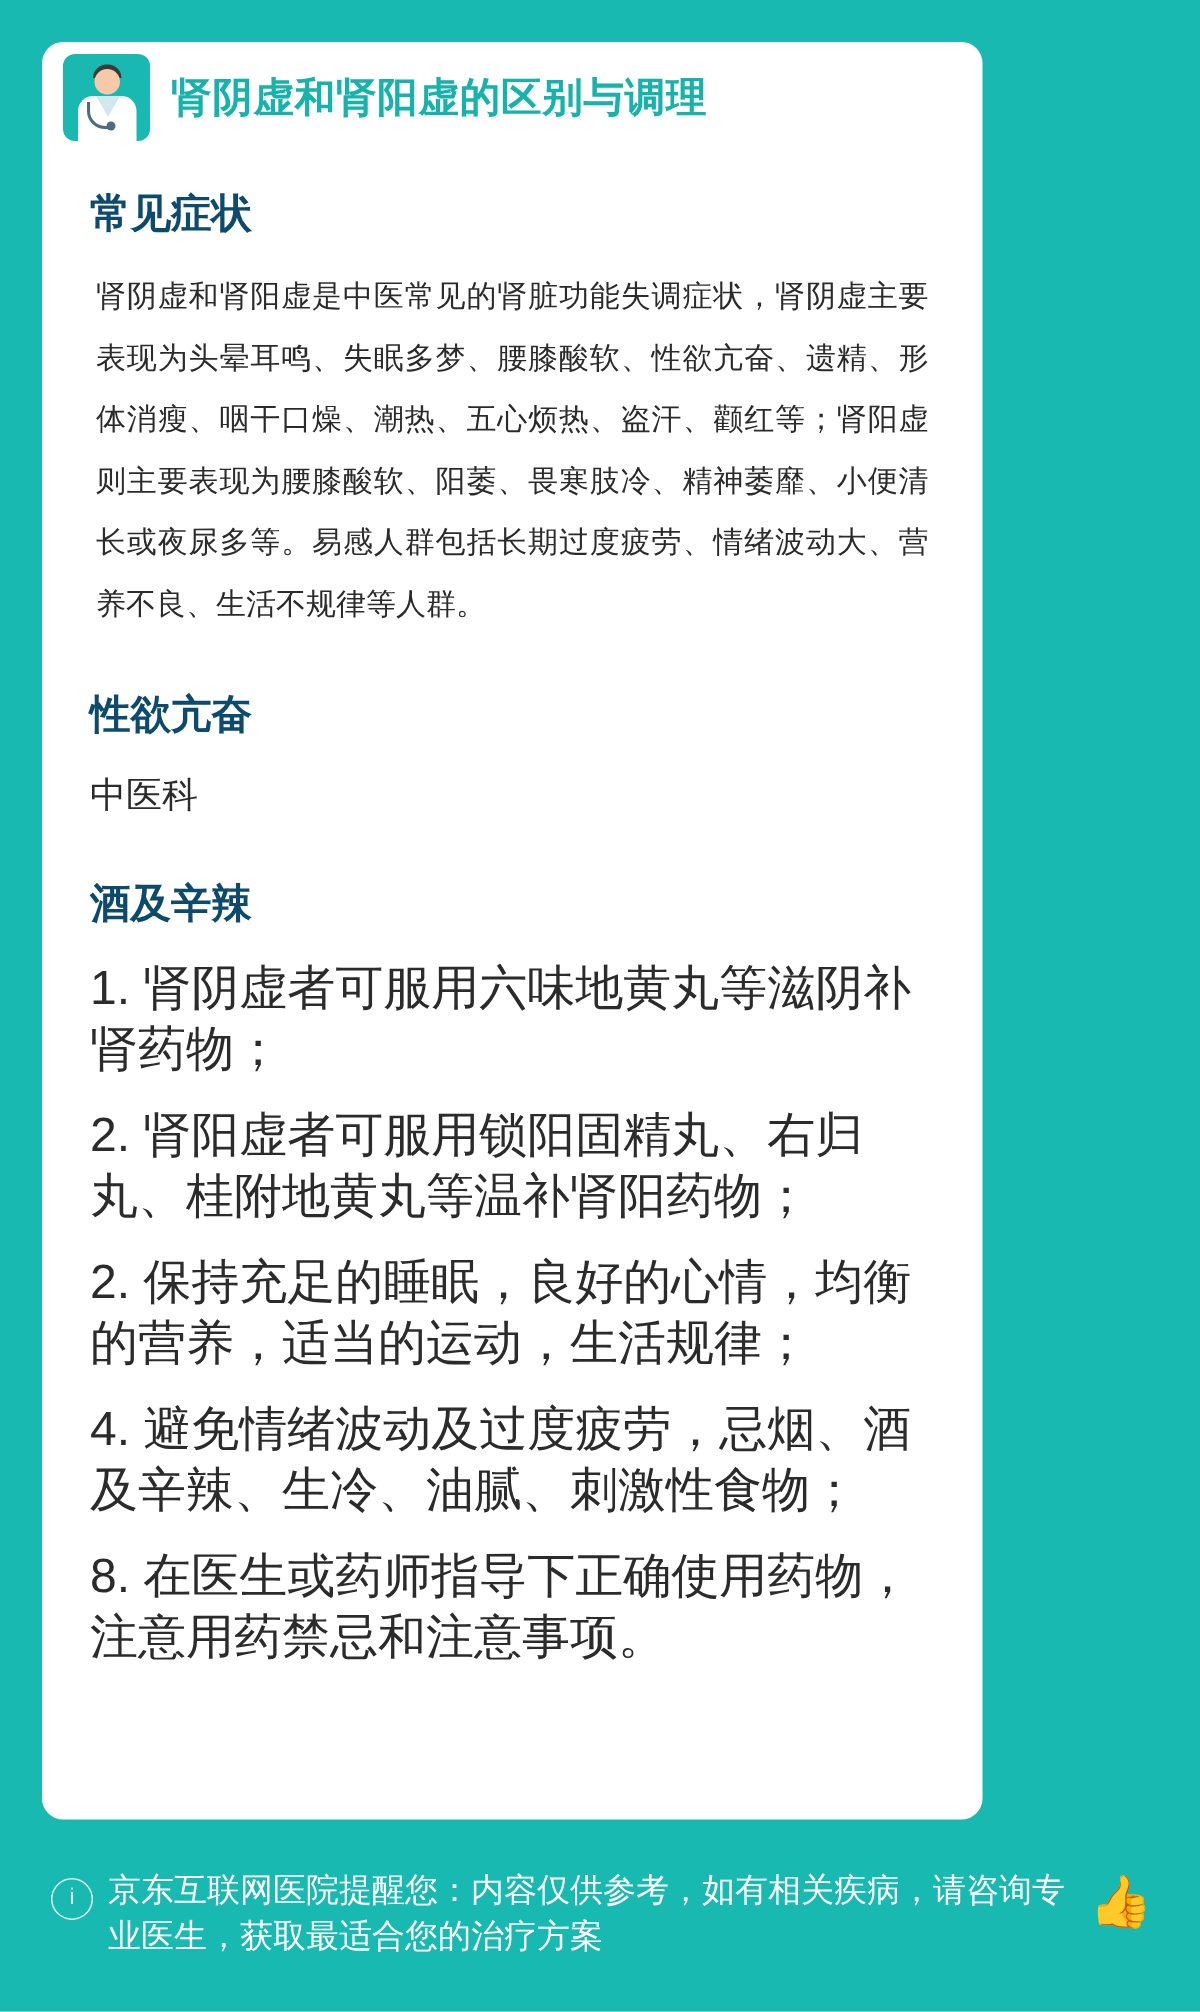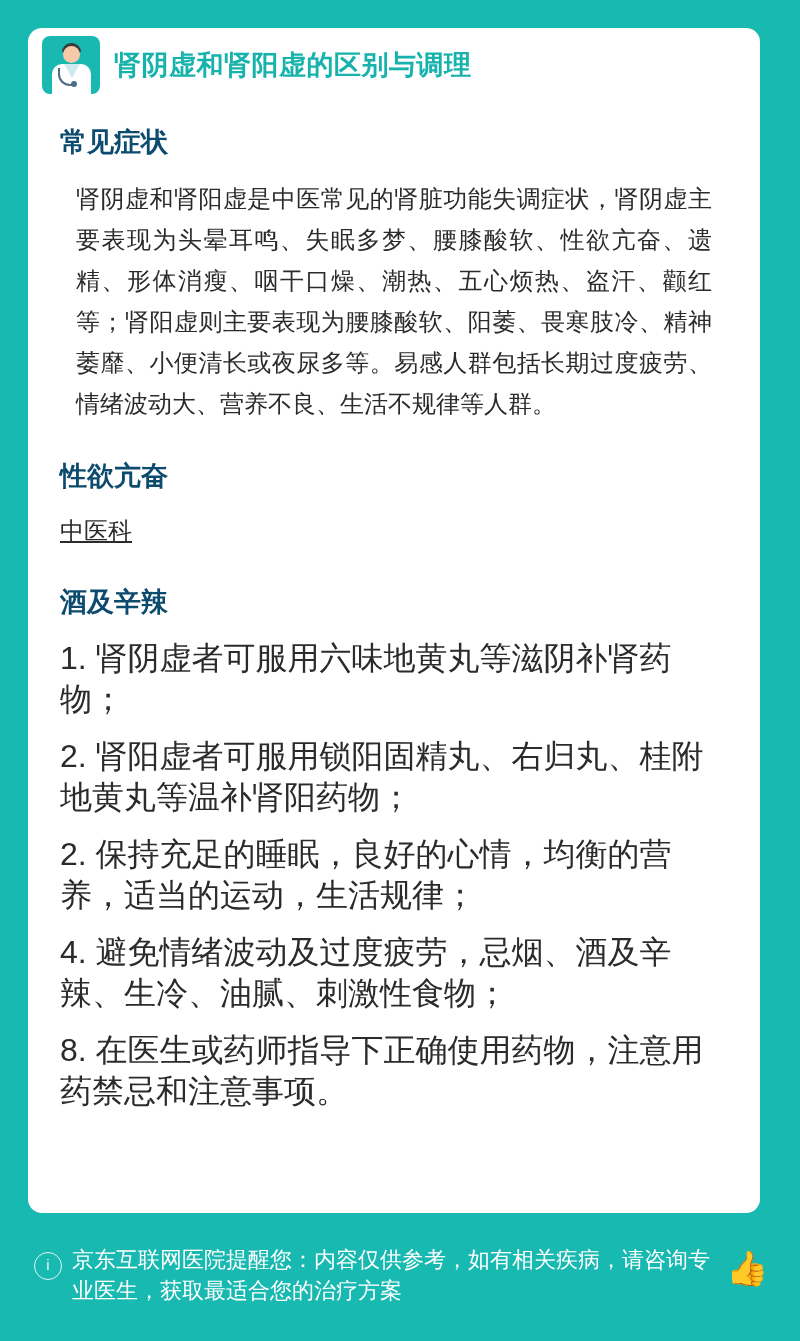--- a/index.html
+++ b/index.html
@@ -17,21 +17,21 @@
     position: relative;
     width: 800px;
     height: 1341px;
     background: #18b9b0;
     box-sizing: border-box;
   }
   .card {
     position: absolute;
     left: 28px;
     top: 28px;
-    width: 732px;
+    width: 627px;
     height: 1185px;
     background: #ffffff;
     border-radius: 14px;
     box-sizing: border-box;
     overflow: hidden;
   }
   .header {
     position: relative;
     height: 74px;
     display: flex;
@@ -129,31 +129,30 @@
     color: #0c4a6e;
     font-size: 27px;
     font-weight: bold;
     margin: 22px 0 18px 0;
   }
   h2.section.tight {
     margin-top: 34px;
   }
   p.para {
     color: #2b2b2b;
-    font-size: 24px;
+    font-size: 20px;
     line-height: 41px;
-    margin: 16px;
+    margin: 4px;
     text-align: justify;
   }
   p.simple {
     color: #2b2b2b;
     font-size: 24px;
     line-height: 38px;
     margin: 0;
-    text-decoration: underline;
   }
   ol.points {
     list-style: none;
     margin: 0;
     padding: 0;
   }
   ol.points li {
     color: #2b2b2b;
     font-size: 32px;
     line-height: 41px;

